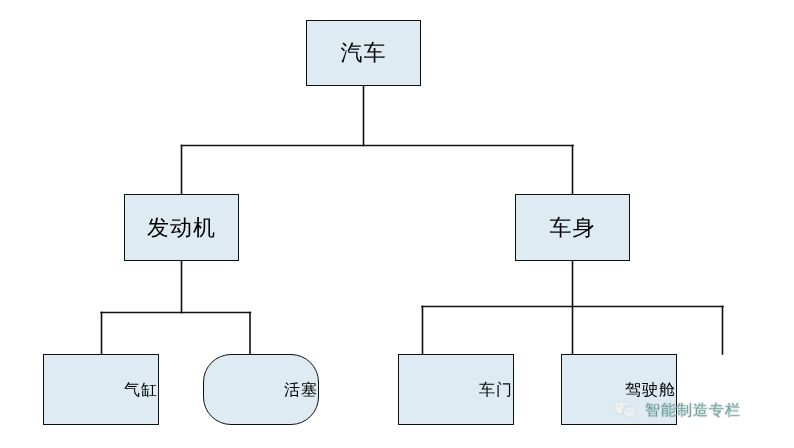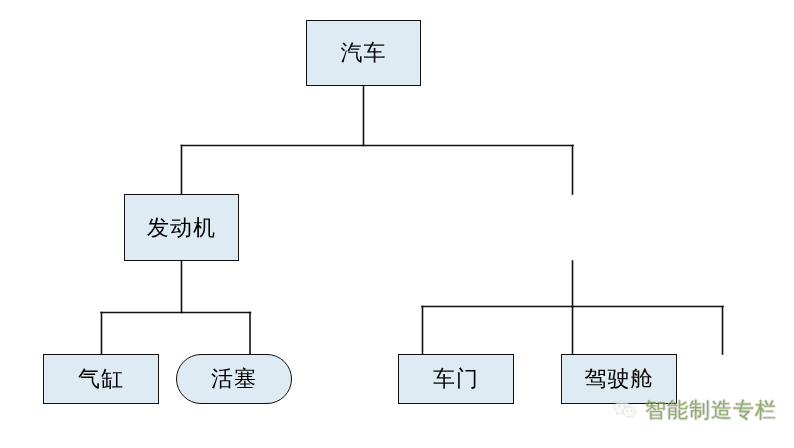--- a/index.html
+++ b/index.html
@@ -41,23 +41,23 @@
     z-index: 2;
   }
   .node-label {
     display: block;
     font-family: Liberation Serif, serif;
   }
   .node.root       { left: 306px; top: 20px;  width: 115px; height: 66px;  font-size: 22px; }
   .node.level2     { top: 194px; width: 115px; height: 67px; font-size: 22px; text-align: center; }
   .node.engine     { left: 124px; }
   .node.body       { left: 515px; }
-  .node.level3     { top: 354px; width: 116px; height: 50px; font-size: 22px; }
+  .node.level3     { top: 354px; width: 116px; height: 71px; font-size: 16px; justify-content: flex-end; }
   .node.cylinder   { left: 43px;  }
-  .node.piston     { left: 176px; border-radius: 28px; }
+  .node.piston     { left: 203px; border-radius: 28px; }
   .node.door       { left: 366px; margin-left: 32px; }
   .node.cockpit    { left: 513px; margin-left: 48px; }
   .node.trunk      { left: 662px; }
 
   
   #watermark {
     position: absolute;
     left: 612px;
     top: 393px;
     height: 34px;
@@ -68,22 +68,22 @@
     pointer-events: none;
     opacity: 0.62;
   }
   #watermark .wm-icon {
     width: 26px;
     height: 26px;
     display: block;
     flex: 0 0 auto;
   }
   #watermark .wm-text {
-    font-size: 21px;
-    color: #4d7c0f;
+    font-size: 15px;
+    color: #0f766e;
     letter-spacing: 1px;
     white-space: nowrap;
     text-shadow:
        1px 0 0 #c9c9c9, -1px 0 0 #c9c9c9,
        0 1px 0 #c9c9c9, 0 -1px 0 #c9c9c9;
   }
 </style>
 </head>
 <body>
 
@@ -111,20 +111,23 @@
   </svg>
 
   <div class="node root">
     <span class="node-label">汽车</span>
   </div>
 
   <div class="node level2 engine">
     <span class="node-label">发动机</span>
   </div>
 
+  <div class="node level2 body">
+    <span class="node-label">车身</span>
+  </div>
 
   <div class="node level3 cylinder">
     <span class="node-label">气缸</span>
   </div>
 
   <div class="node level3 piston">
     <span class="node-label">活塞</span>
   </div>
 
   <div class="node level3 door">

